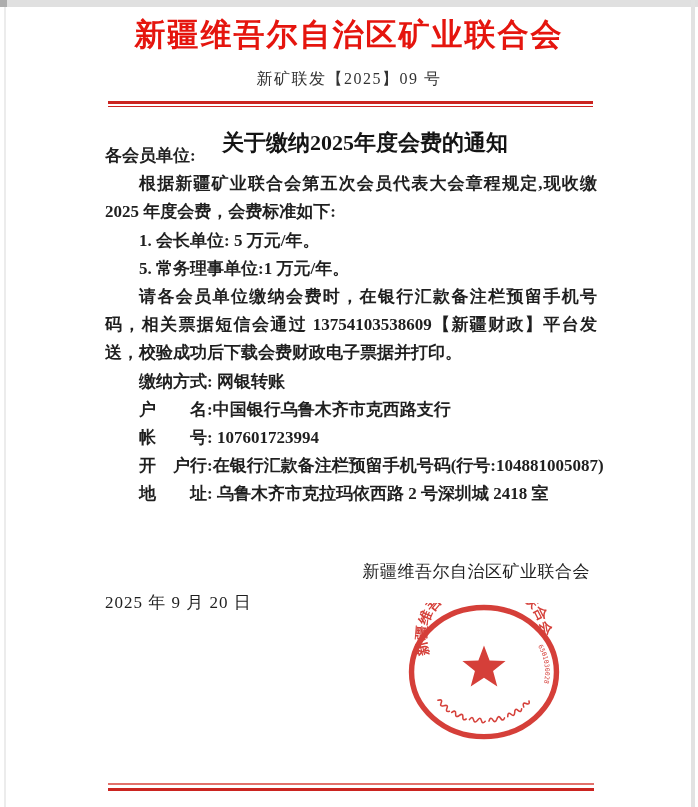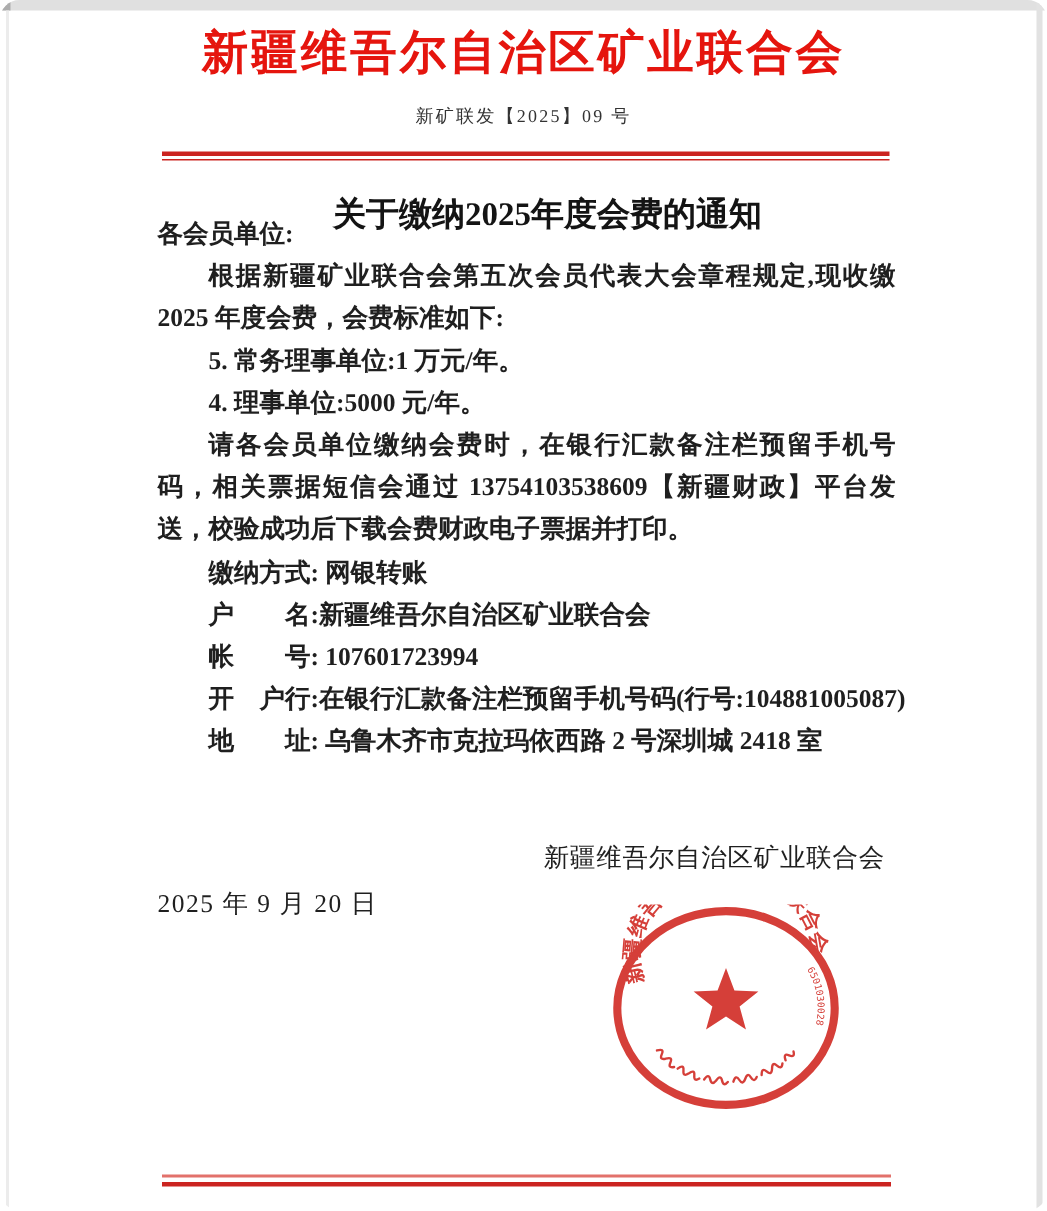--- a/index.html
+++ b/index.html
@@ -1,34 +1,33 @@
 <!DOCTYPE html>
 <html><head>
 <meta charset="utf-8">
 <style>
   html,body{margin:0;padding:0;background:#ffffff;}
   #page{
     position:relative;width:698px;height:807px;background:#ffffff;
     overflow:hidden;font-family:"Liberation Serif","DejaVu Serif",serif;
     color:#1f1f1f;
-    border-radius:13px;
   }
   .top-band{position:absolute;left:0;top:0;width:698px;height:7px;background:#e0e0e0;}
   .corner-notch{position:absolute;left:0;top:0;width:7px;height:7px;background:#adadad;}
   .left-border{position:absolute;left:4px;top:7px;width:2px;height:800px;background:#ececec;}
   .right-strip{position:absolute;left:691px;top:0;width:4px;height:807px;background:#e2e2e2;}
 
   .org-title{
     position:absolute;left:0;top:14px;width:698px;margin:0;
     text-align:center;font-size:31px;font-weight:bold;color:#e5150e;
     letter-spacing:2px;
   }
   .doc-number{
     position:absolute;left:0;top:69px;width:698px;
-    text-align:center;font-size:12px;color:#333333;letter-spacing:1.5px;
+    text-align:center;font-size:16px;color:#333333;letter-spacing:1.5px;
   }
   .header-rule{
     position:absolute;left:108px;top:101px;width:485px;height:2px;
     border-top:3px solid #cb2420;border-bottom:1px solid #cb2420;
   }
   .doc-title{
     position:absolute;left:0;top:112px;width:698px;margin:16px;
     text-align:center;font-size:22px;font-weight:bold;color:#141414;
   }
 
@@ -69,25 +68,25 @@
   <div class="right-strip"></div>
 
   <h1 class="org-title">新疆维吾尔自治区矿业联合会</h1>
   <div class="doc-number">新矿联发【2025】09 号</div>
   <div class="header-rule"></div>
   <h2 class="doc-title">关于缴纳2025年度会费的通知</h2>
 
   <div class="body-block">
     <p>各会员单位:</p>
     <p class="indent">根据新疆矿业联合会第五次会员代表大会章程规定,现收缴 2025 年度会费，会费标准如下:</p>
+    <p class="indent oneline">1. 会长单位: 5 万元/年。</p>
     <p class="indent oneline">5. 常务理事单位:1 万元/年。</p>
-    <p class="indent oneline">4. 理事单位:5000 元/年。</p>
     <p class="indent">请各会员单位缴纳会费时，在银行汇款备注栏预留手机号码，相关票据短信会通过 13754103538609【新疆财政】平台发送，校验成功后下载会费财政电子票据并打印。</p>
     <p class="indent oneline">缴纳方式: 网银转账</p>
-    <p class="indent oneline">户　　名:新疆维吾尔自治区矿业联合会</p>
+    <p class="indent oneline">户　　名:中国银行乌鲁木齐市克西路支行</p>
     <p class="indent oneline">帐　　号: 107601723994</p>
     <p class="indent oneline">开　户行:在银行汇款备注栏预留手机号码(行号:104881005087)</p>
     <p class="indent oneline">地　　址: 乌鲁木齐市克拉玛依西路 2 号深圳城 2418 室</p>
     <div class="signature">新疆维吾尔自治区矿业联合会</div>
     <div class="date-line">2025 年 9 月 20 日</div>
   </div>
 
   <div class="seal">
     <svg viewBox="0 0 160 142" width="158" height="140" xmlns="http://www.w3.org/2000/svg">
       <defs>

